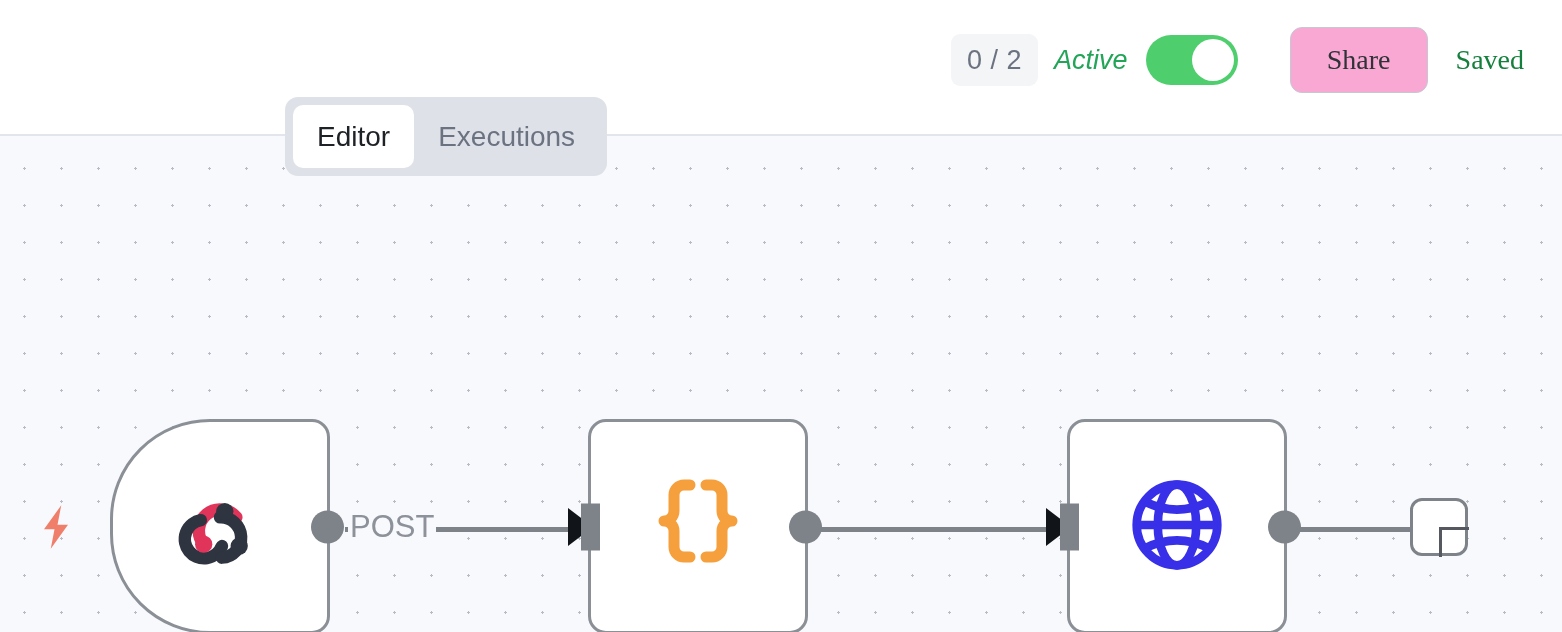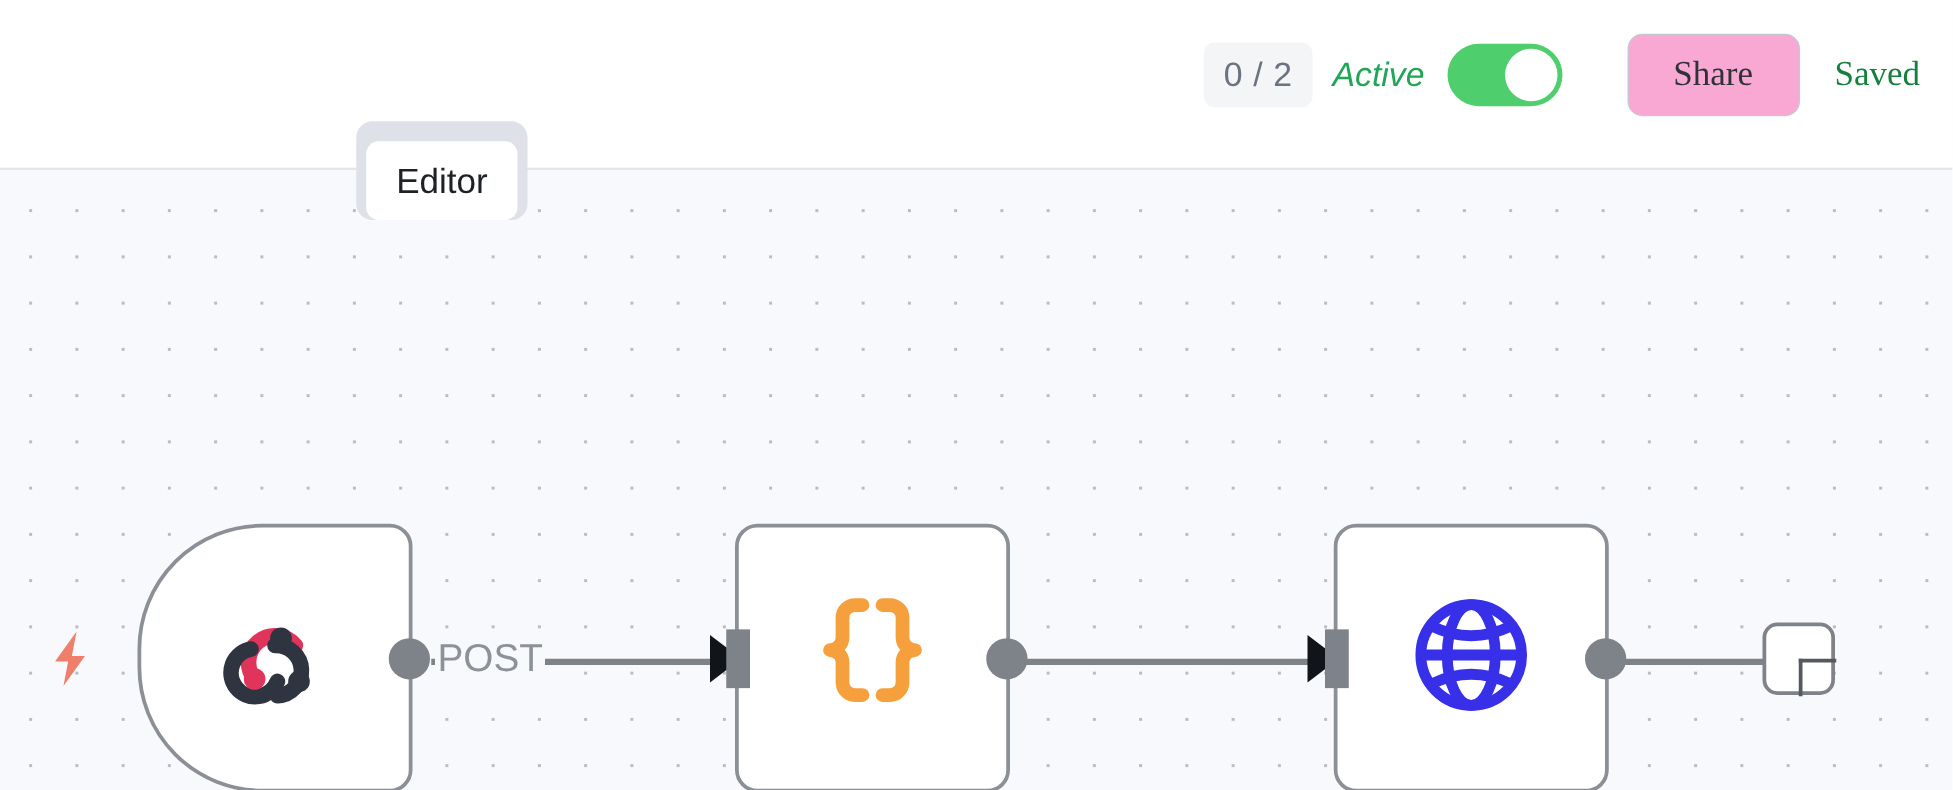--- a/index.html
+++ b/index.html
@@ -23,21 +23,21 @@
     position: absolute;
     left: 0; top: 0;
     width: 1562px;
     height: 134px;
     background: #ffffff;
     z-index: 30;
   }
 
   .header-right {
     position: absolute;
-    right: 12px;
+    right: 24px;
     top: 0;
     height: 120px;
     display: flex;
     align-items: center;
     gap: 0px;
   }
 
   .run-badge {
     display: flex;
     align-items: center;
@@ -103,21 +103,21 @@
     font-family: Liberation Serif, serif;
   }
 
   
   .tabs {
     position: absolute;
     left: 285px;
     top: 97px;
     height: 79px;
     display: flex;
-    align-items: flex-end;
+    align-items: center;
     background: #dfe1e9;
     border-radius: 13px;
     padding: 0 8px;
     z-index: 40;
   }
   .tab {
     display: flex;
     align-items: center;
     justify-content: center;
     height: 63px;
@@ -264,20 +264,21 @@
       </div>
 
       <div class="share-btn">Share</div>
 
       <div class="saved-label">Saved</div>
     </div>
   </div>
 
   <div class="tabs">
     <div class="tab active">Editor</div>
+    <div class="tab">Executions</div>
   </div>
 
   <div class="canvas">
 
     <div class="bolt">
       <svg width="36" height="48" viewBox="0 0 24 32">
         <path d="M15.5 1.5 L4 17.5 L11 17.5 L8.5 30.5 L20 14.5 L13 14.5 Z" fill="#ef7f6a"></path>
       </svg>
     </div>
 

